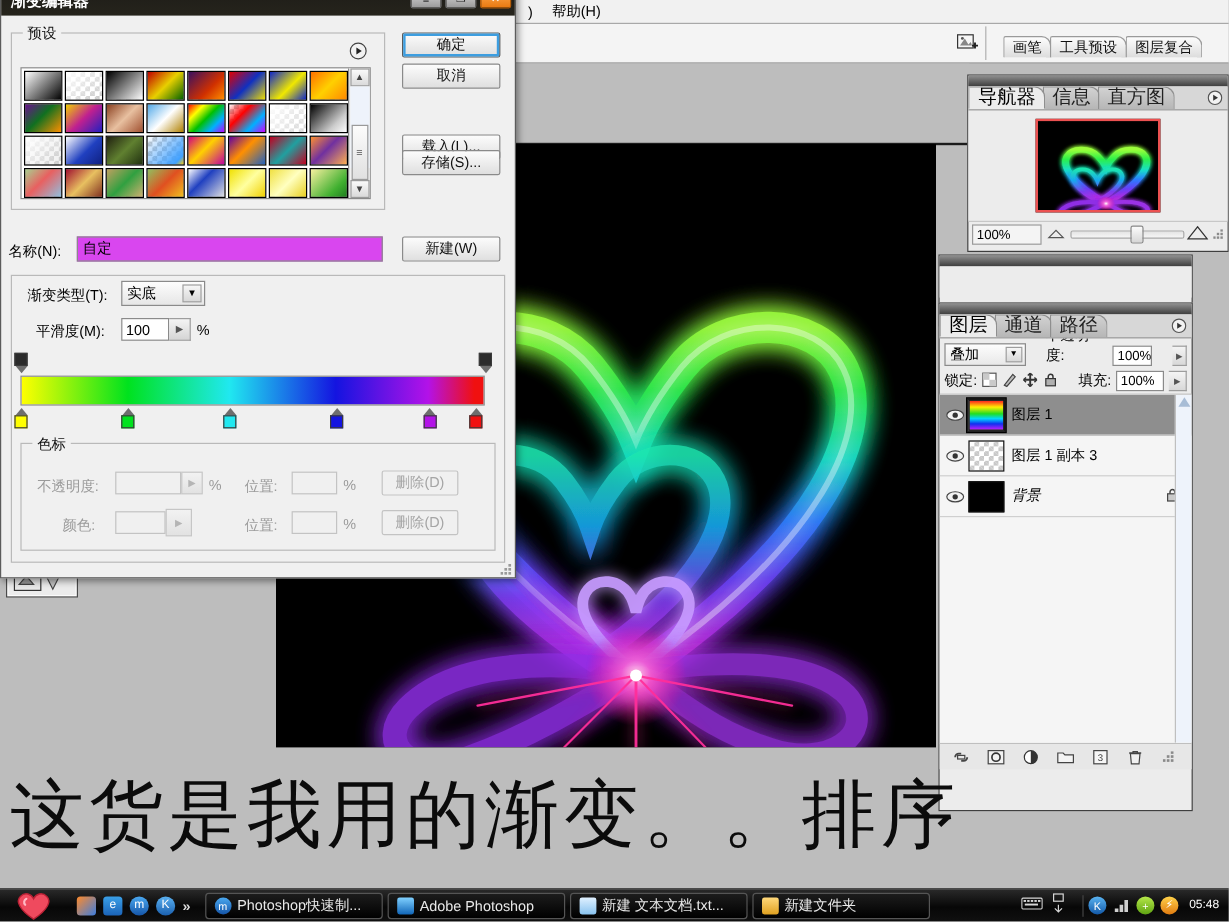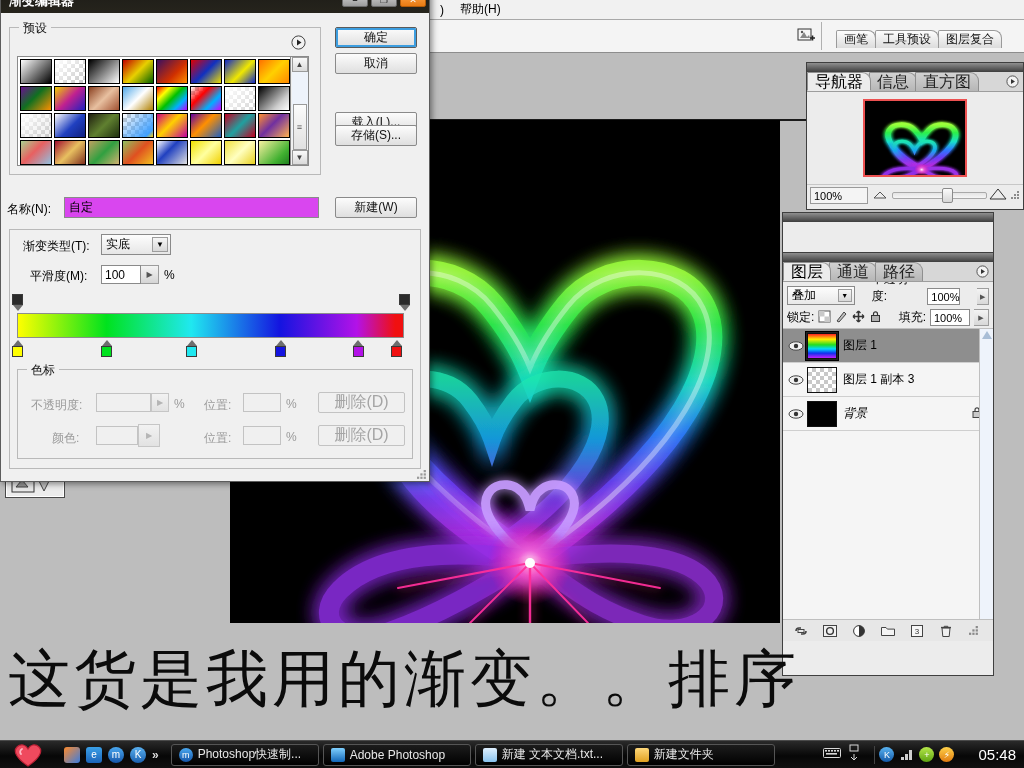--- a/index.html
+++ b/index.html
@@ -181,22 +181,22 @@
   
   #stops-group { left:16px; top:356px; width:396px; height:90px; }
   #stops-label { left:26px; top:349px; }
   .lbl-dis { position:absolute; color:#9a9a9a; font-size:12px; }
   .fld-dis {
     position:absolute; height:19px; border:1px solid #c3c3c3; background:#f0f0f0;
   }
   .spin-dis { position:absolute; width:18px; height:19px; border:1px solid #c6c6c6; background:linear-gradient(#f2f2f2,#e2e2e2);
               display:flex; align-items:center; justify-content:center; font-size:8px; color:#b5b5b5; }
   .btn-dis {
-    position:absolute; width:87px; height:21px; background:#f0f0f0; border:1px solid #c3c3c3;
-    border-radius:2px; color:#a5a5a5; font-size:16px; display:flex; align-items:center; justify-content:center;
+    position:absolute; width:64px; height:21px; background:#f0f0f0; border:1px solid #c3c3c3;
+    border-radius:2px; color:#a5a5a5; font-size:12px; display:flex; align-items:center; justify-content:center;
   }
   #resize-grip { position:absolute; right:4px; bottom:4px; width:10px; height:10px; }
 
   
   .panel { position:absolute; background:#ececec; border:1px solid #3f3f3f; }
   .panel-head {
     height:9px; background:linear-gradient(#8f8f8f,#3d3d3d);
   }
   .tabrow { height:20px; display:flex; align-items:flex-end; background:#d7d7d7; position:relative; border-bottom:1px solid #9d9d9d;}
   .ptab {
@@ -263,21 +263,21 @@
   #tasks { display:flex; align-items:center; gap:4px; flex:1; padding-left:4px; }
   .task {
     height:22px; min-width:148px; max-width:152px; display:flex; align-items:center; gap:5px;
     padding:0 7px; border:1px solid #555; border-radius:3px;
     background:linear-gradient(#1c1c1c,#000);
     color:#e8e8e8; font-size:12px; white-space:nowrap; overflow:hidden;
   }
   .task .tic { width:14px; height:14px; flex:none; border-radius:2px; display:flex; align-items:center; justify-content:center; font-size:9px; color:#fff;}
   #tray { display:flex; align-items:center; gap:5px; padding-right:8px; }
   .tray-ic { width:15px; height:15px; border-radius:50%; display:flex; align-items:center; justify-content:center; font-size:9px; color:#fff; }
-  #clock { color:#fff; font-size:15px; margin-left:19px; }
+  #clock { color:#fff; font-size:10px; margin-left:4px; }
   #tray-divider { width:1px; height:18px; background:#444; margin:0 4px; }
   #ime-area { display:flex; align-items:center; gap:7px; padding:0 10px; }
 </style>
 </head>
 <body>
 
 <div id="ps-app">
 
   <div id="menubar">
     <span class="mi">)</span>

